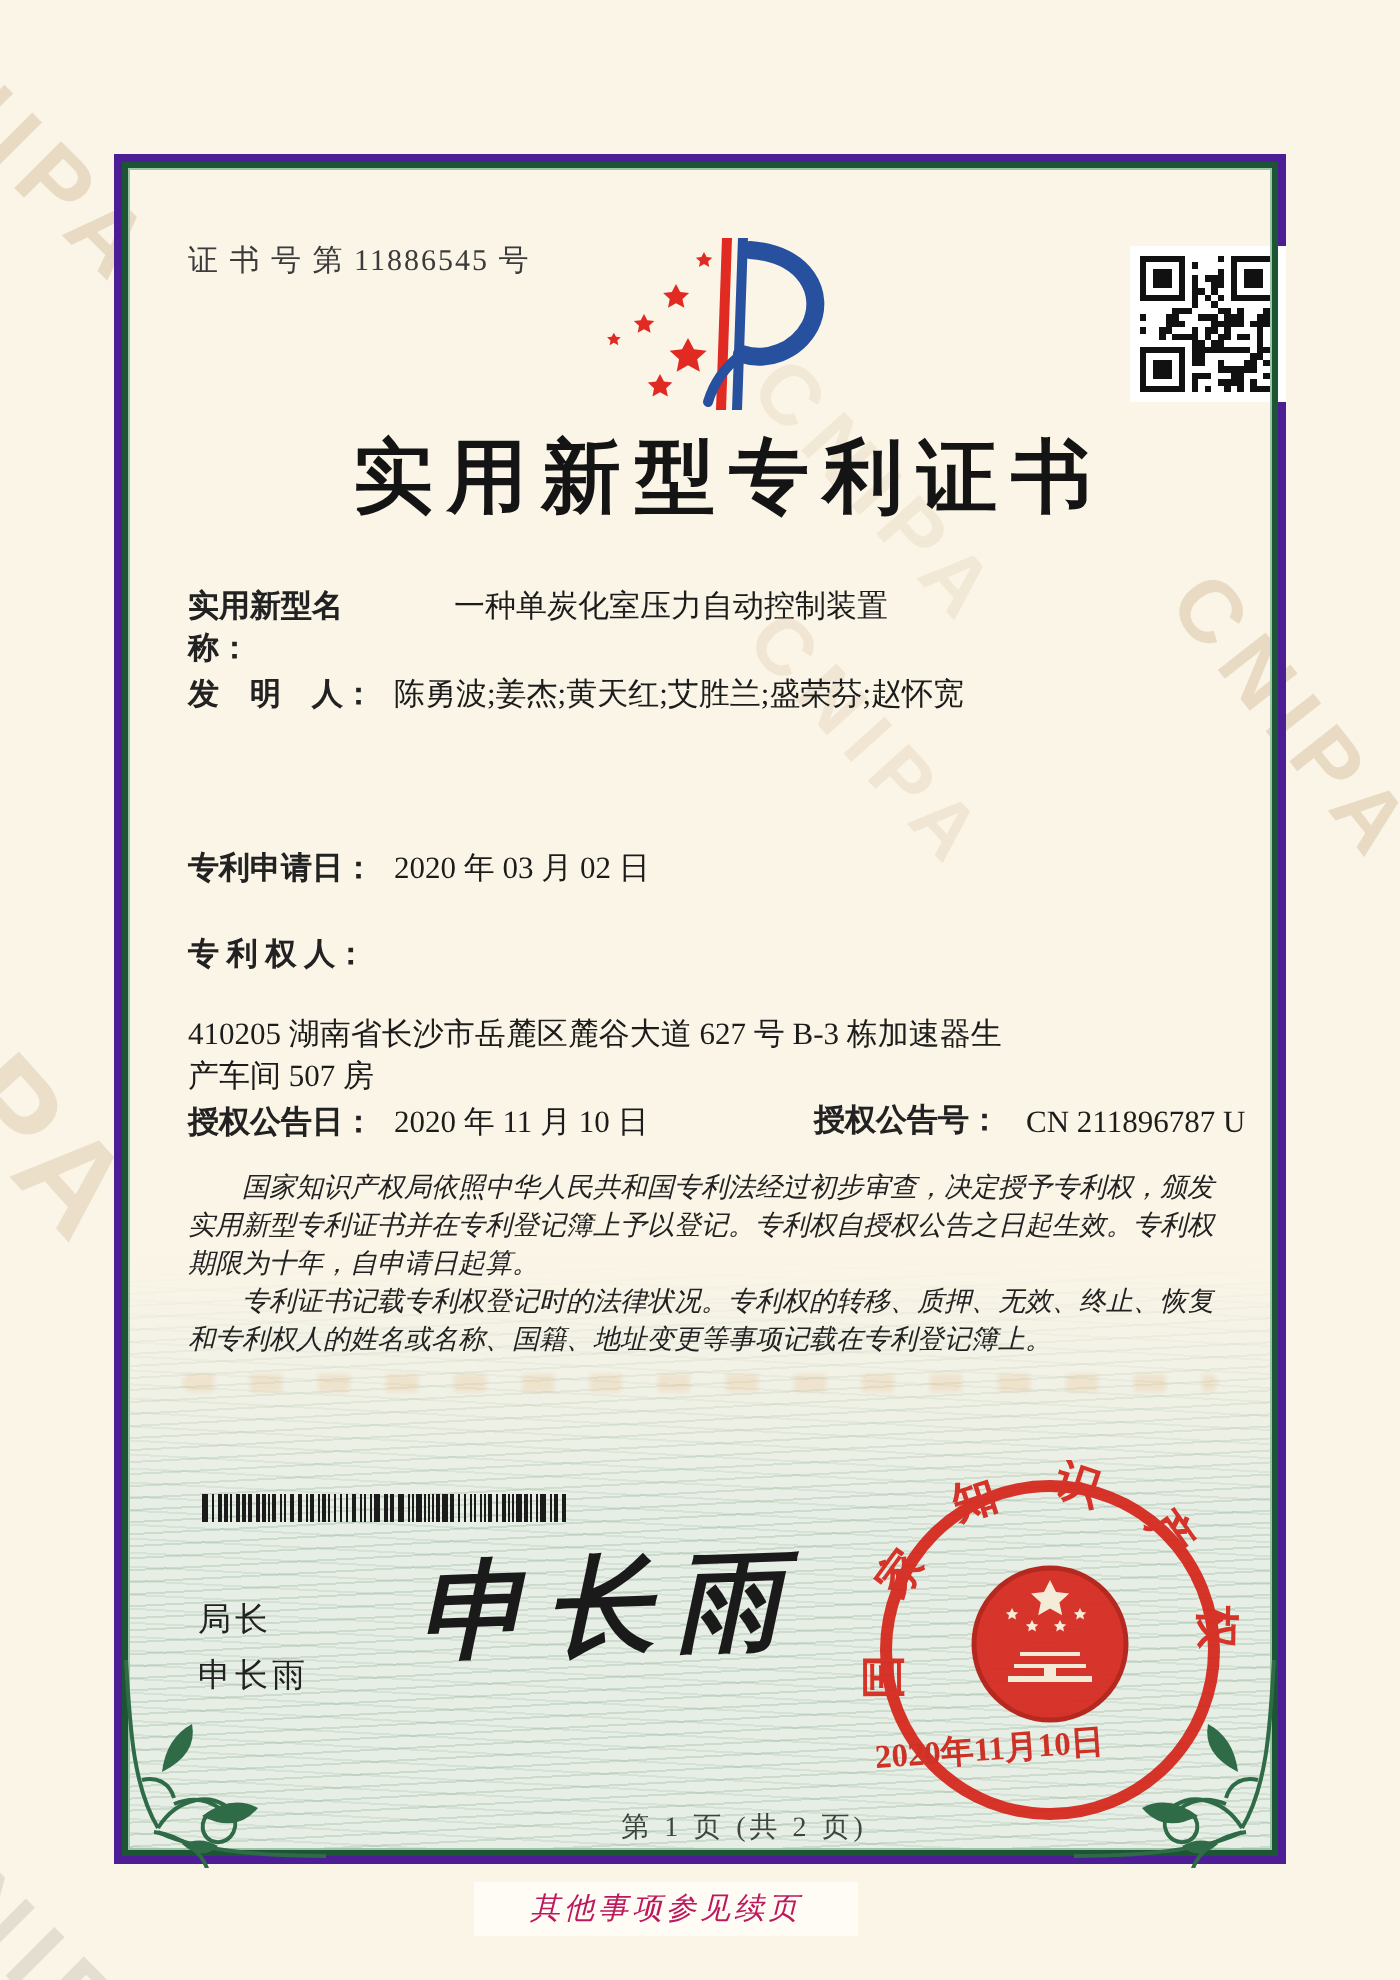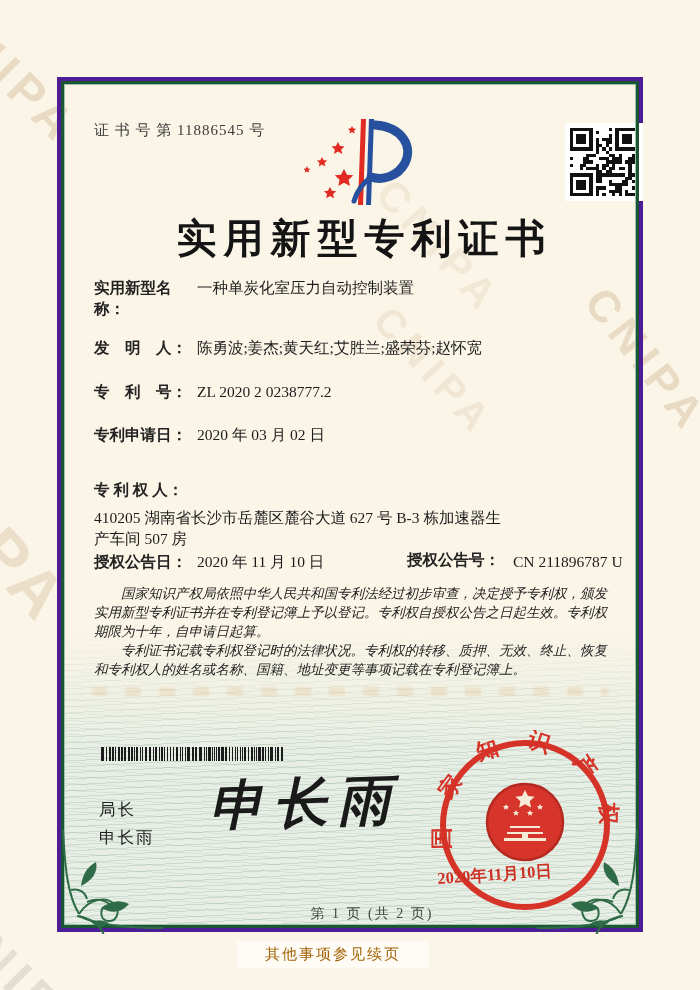--- a/index.html
+++ b/index.html
@@ -53,25 +53,25 @@
   }
   .logo{position:absolute;left:236px;top:32px;width:122px;height:94px;}
   .title{
     position:absolute;left:0;right:0;top:130px;text-align:center;
     font-size:40px;font-weight:700;letter-spacing:7px;color:#141414;padding-left:29px;
   }
   
   .row{position:absolute;left:33px;display:flex;font-size:15.5px;line-height:21px;}
   .row .lbl{width:103px;flex:none;font-weight:700;color:#222;}
   .row .val{font-weight:400;color:#1c1c1c;}
-  .r-name{top:196px;}
+  .r-name{top:212px;gap:30px;}
   .r-inventors{top:256px;font-family:Liberation Serif, serif;}
   .r-patno{top:300px;}
   .r-appdate{top:343px;}
-  .r-patentee{top:398px;gap:32px;}
+  .r-patentee{top:386px;gap:32px;}
   .r-address{top:426px;}
   .r-address .val{width:420px;}
   .r-grant{top:470px;width:540px;}
   .pair2{position:absolute;left:313px;top:0;display:flex;}
   .pair2 .lbl{width:106px;font-family:Liberation Mono, monospace;}
   
   .body-text{
     position:absolute;left:33px;top:503px;width:524px;
     font-size:13.5px;line-height:19px;color:#222;font-style:italic;
   }
@@ -94,21 +94,21 @@
     position:absolute;left:0;right:0;top:824px;text-align:center;
     font-size:14px;color:#3c463e;letter-spacing:2px;padding-left:44px;
   }
   .corner{position:absolute;bottom:-6px;width:108px;height:108px;z-index:6;}
   .corner-left{left:-4px;}
   .corner-right{right:-4px;transform:scaleX(-1);}
   
   .footer-note{position:absolute;left:0;right:34px;top:941px;text-align:center;}
   .footer-note span{
     display:inline-block;background:rgba(255,253,246,0.9);padding:4px 28px;
-    font-size:15px;color:#a16207;letter-spacing:2px;text-align:center;
+    font-size:15px;font-style:italic;color:#be185d;letter-spacing:2px;text-align:center;
   }
 </style>
 </head>
 <body>
 
 <div class="page">
 
   <span class="wm wm1">CNIPA</span>
   <span class="wm wm2">CNIPA</span>
   <span class="wm wm3">CNIPA</span>
@@ -376,24 +376,20 @@
     <div class="title">实用新型专利证书</div>
 
     <div class="row r-name">
       <span class="lbl">实用新型名称：</span>
       <span class="val">一种单炭化室压力自动控制装置</span>
     </div>
     <div class="row r-inventors">
       <span class="lbl">发　明　人：</span>
       <span class="val">陈勇波;姜杰;黄天红;艾胜兰;盛荣芬;赵怀宽</span>
     </div>
-    <div class="row r-patno">
-      <span class="lbl">专　利　号：</span>
-      <span class="val">ZL 2020 2 0238777.2</span>
-    </div>
     <div class="row r-appdate">
       <span class="lbl">专利申请日：</span>
       <span class="val">2020 年 03 月 02 日</span>
     </div>
     <div class="row r-patentee">
       <span class="lbl">专 利 权 人：</span>
     </div>
     <div class="row r-address">
       <span class="val">410205 湖南省长沙市岳麓区麓谷大道 627 号 B-3 栋加速器生产车间 507 房</span>
     </div>

